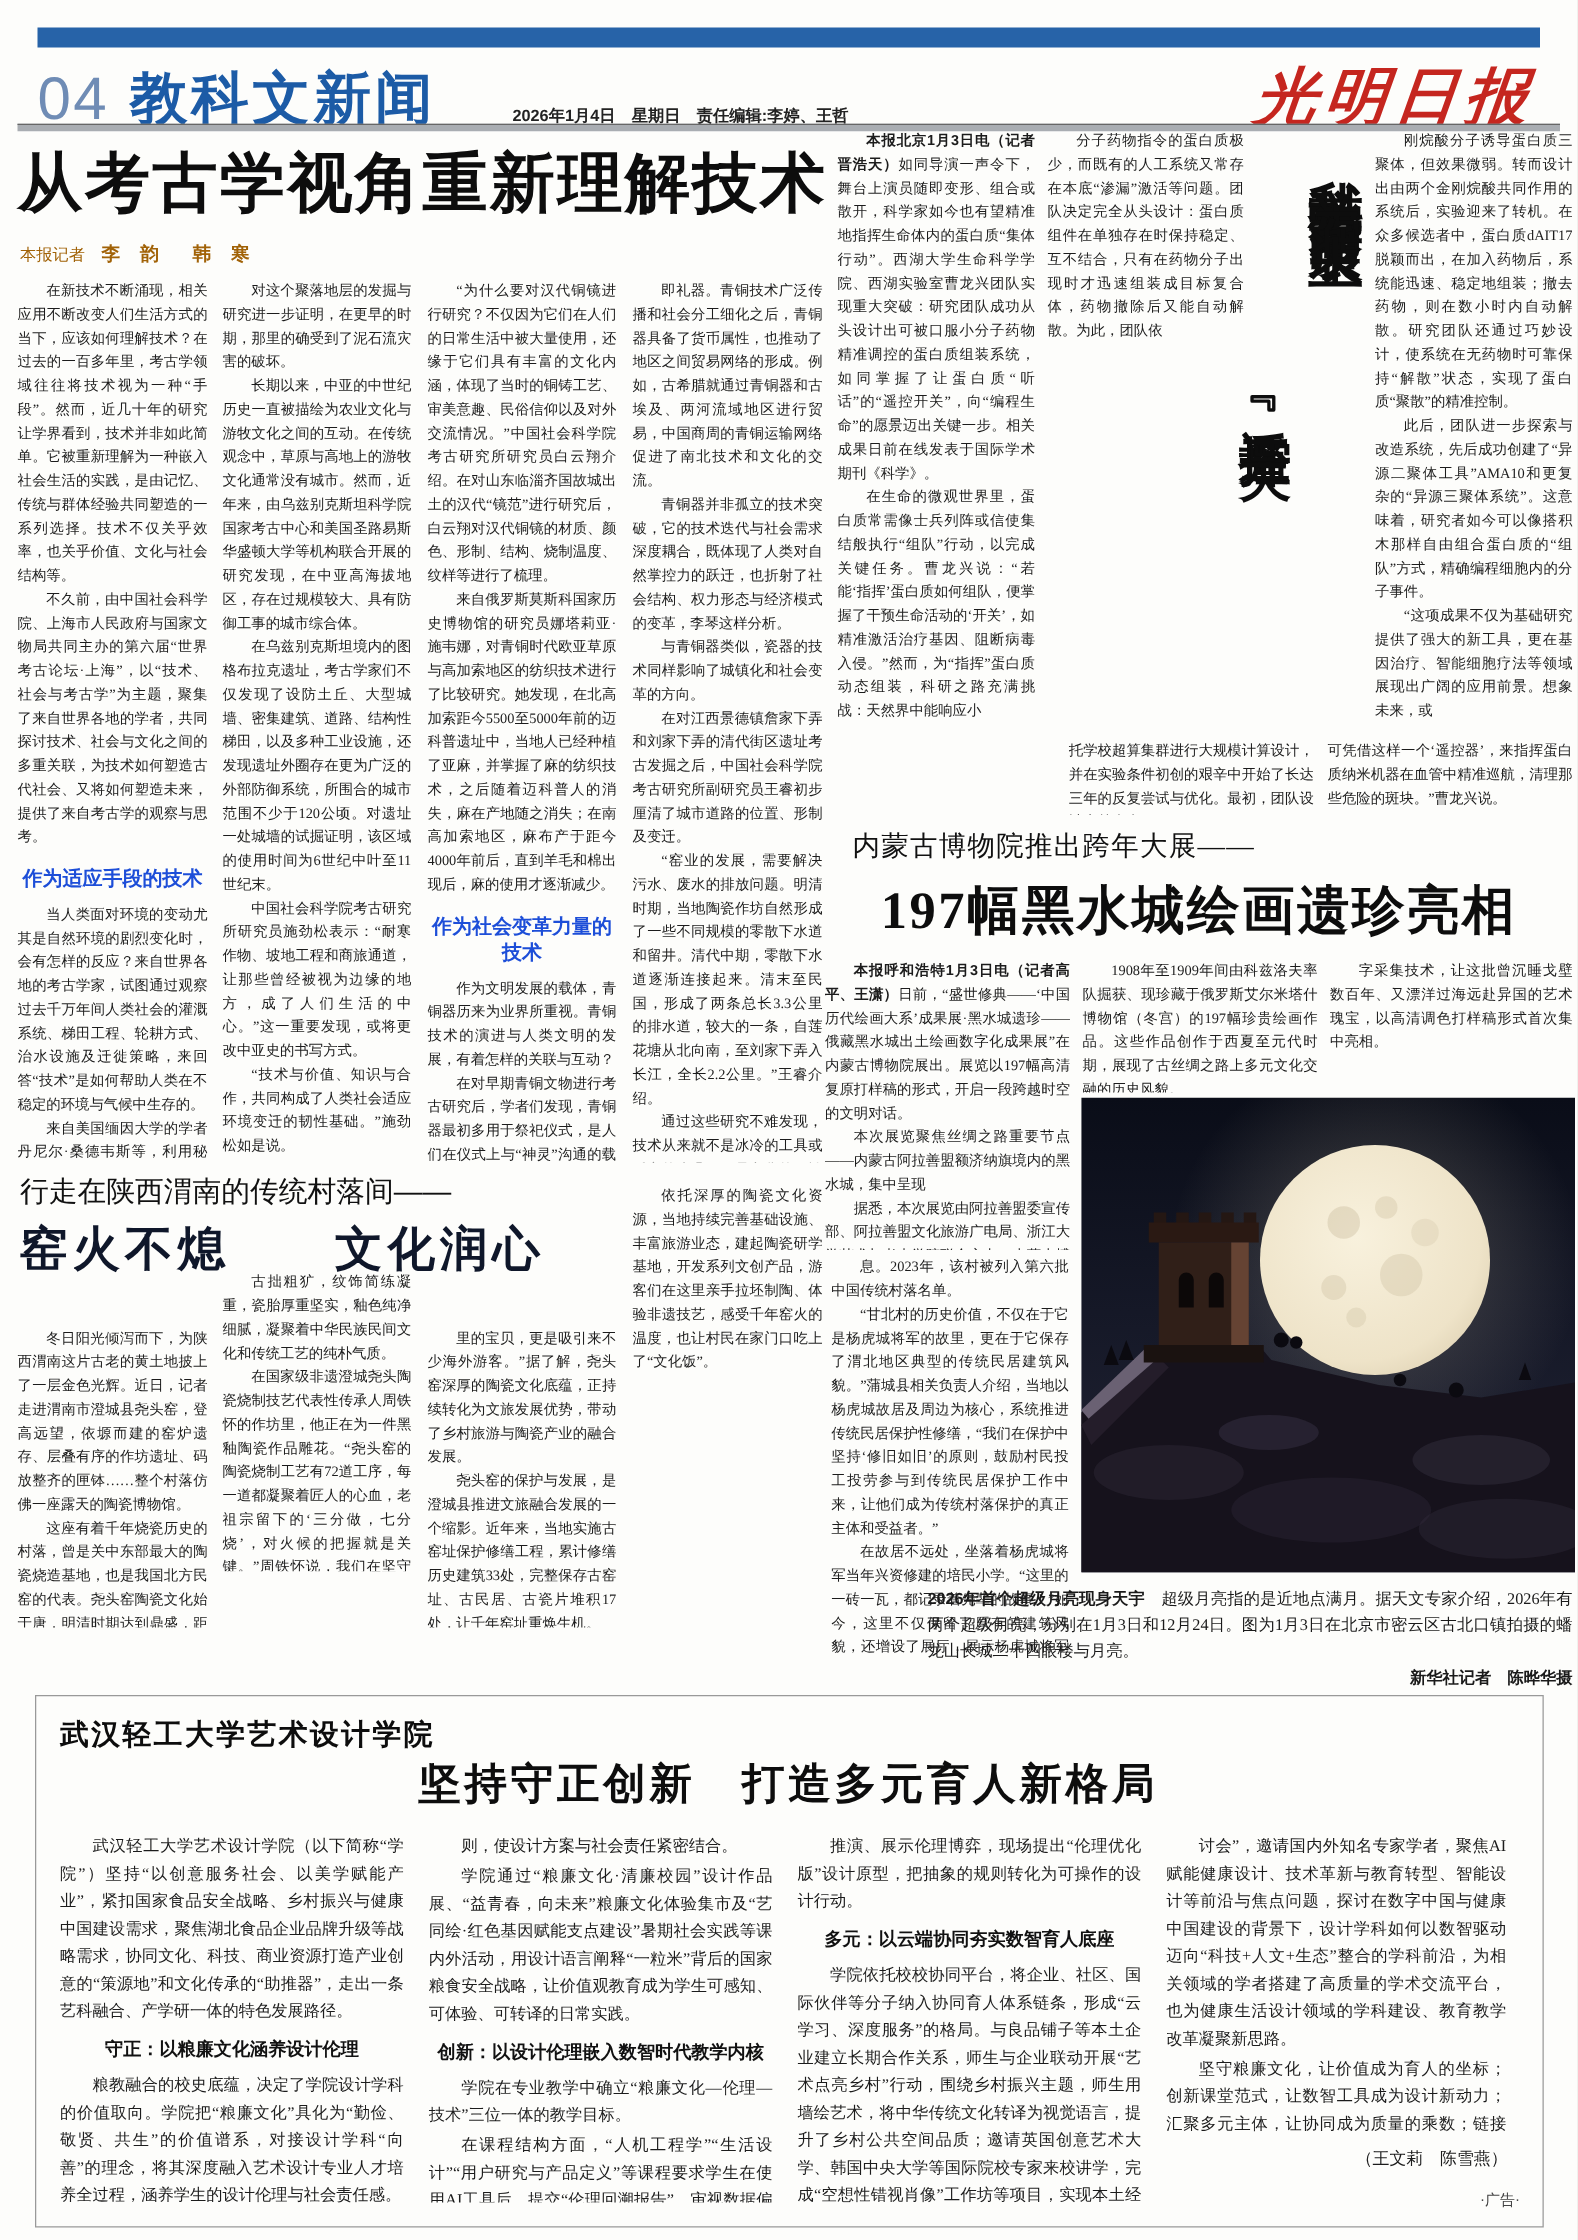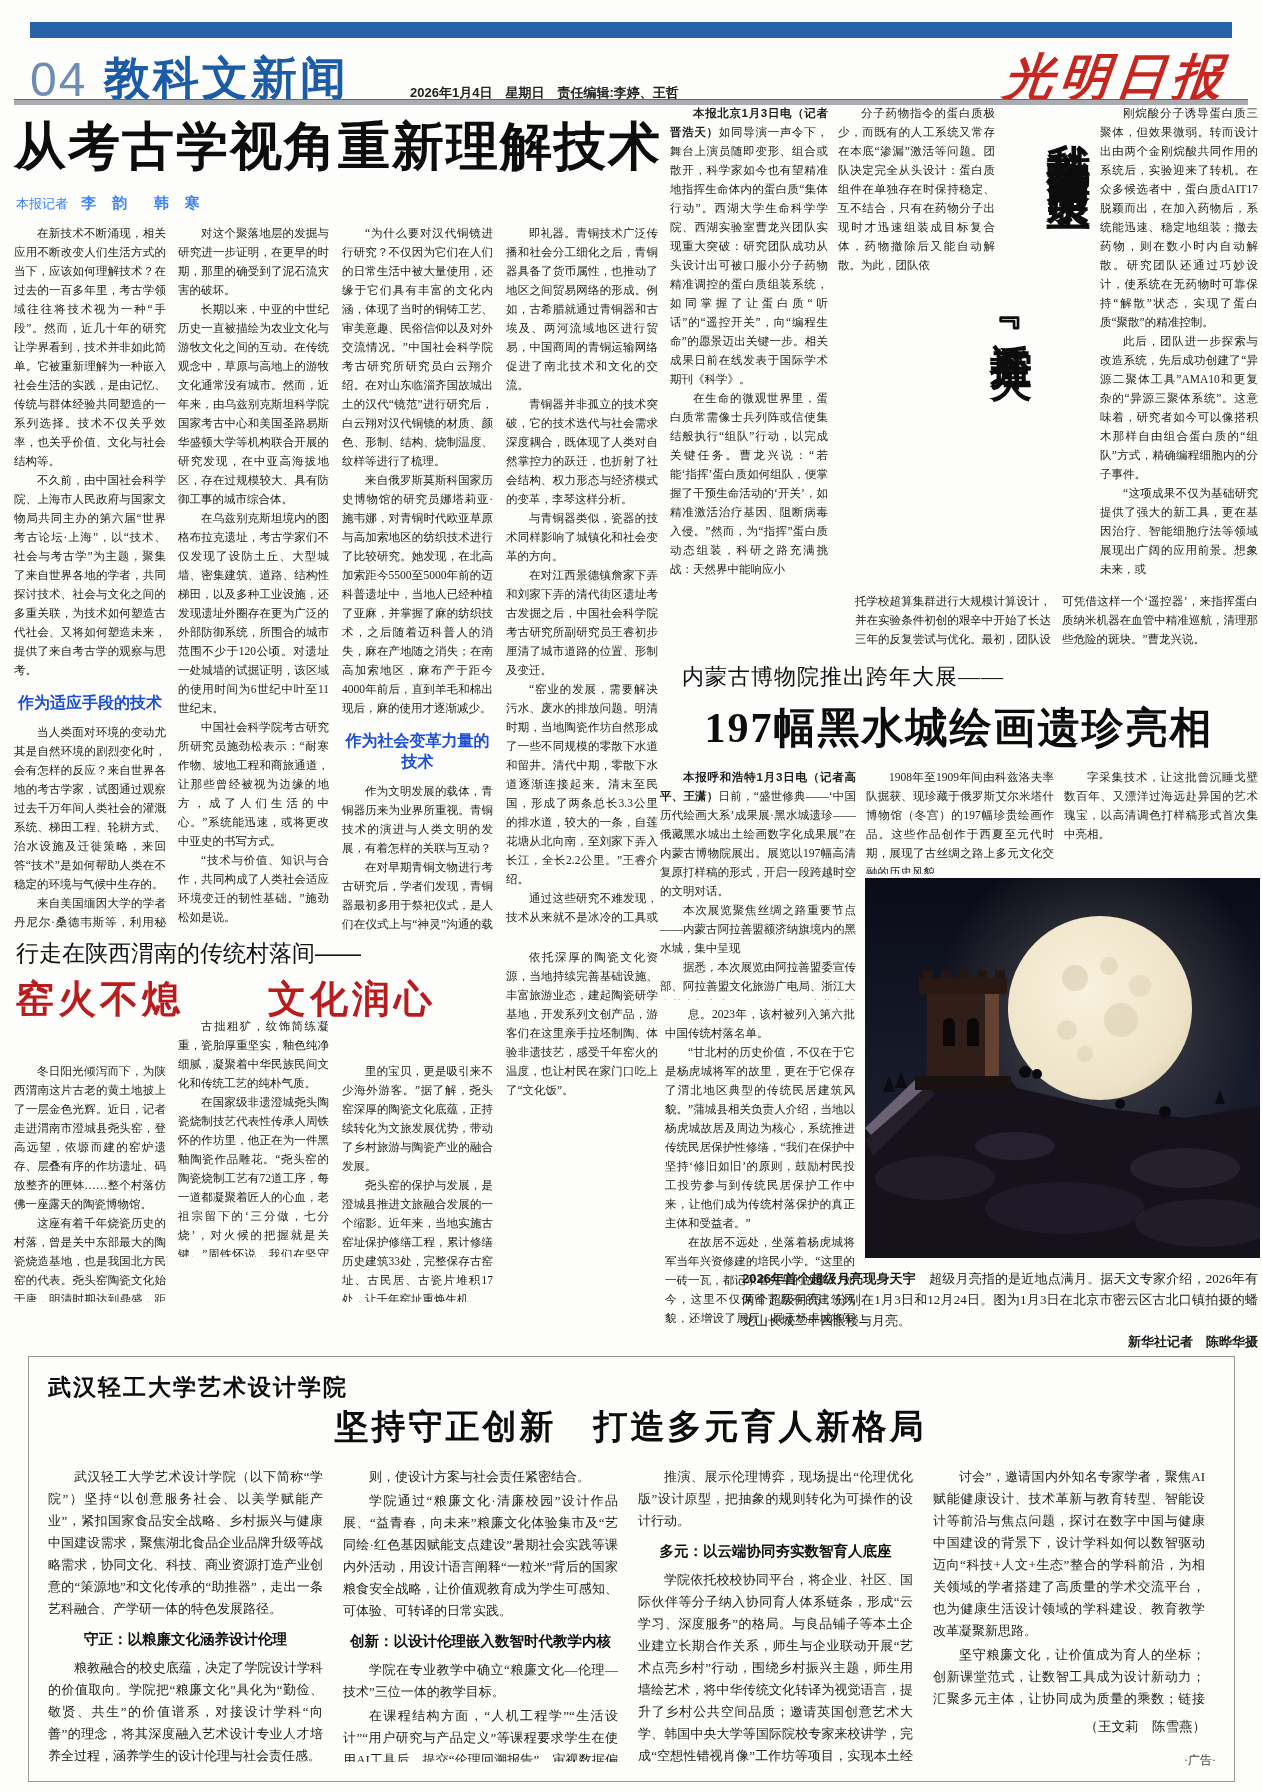--- a/index.html
+++ b/index.html
@@ -18,42 +18,42 @@
   .mastrule{position:absolute;left:14px;top:99px;width:1234px;height:5px;background:#a9adb2;border-top:1px solid #666;}
   
   .col{position:absolute;overflow:hidden;}
   .news p{margin:0;text-indent:2em;text-align:justify;font-size:11.5px;line-height:19px;color:#1c1c1c;}
   .news h3{margin:13px 0 9px;text-align:center;font-size:16px;font-weight:bold;color:#1d4ed8;
            font-family:Liberation Sans, sans-serif;}
   .lead-p b{font-family:"Liberation Sans","DejaVu Sans",sans-serif;}
   
   .main-headline{position:absolute;left:14px;top:112px;width:648px;text-align:center;
            font-size:52px;font-weight:900;letter-spacing:2px;color:#0d0d0d;}
-  .main-byline{position:absolute;left:16px;top:194px;width:640px;font-size:13px;color:#3b82f6;}
+  .main-byline{position:absolute;left:16px;top:194px;width:640px;font-size:13px;color:#a16207;}
   .main-byline b{font-size:15px;letter-spacing:6px;margin-left:10px;}
   
   .vert-headline{position:absolute;left:998px;top:108px;height:482px;width:100px;
            writing-mode:vertical-rl;font-size:44px;font-weight:900;letter-spacing:5px;color:#0d0d0d;}
   .vh-main,.vh-sub{display:block;}
   .vh-sub{padding-top:196px;font-size:42px;}
   
   .hs-kicker{position:absolute;left:682px;top:662px;font-size:22px;color:#111;letter-spacing:1px;}
   .hs-headline{position:absolute;left:660px;top:700px;width:598px;text-align:center;
            font-size:42px;font-weight:900;letter-spacing:2px;color:#0d0d0d;}
   
   .photo{position:absolute;left:865px;top:878px;width:395px;height:380px;}
   .caption{position:absolute;left:742px;top:1264px;width:516px;background:#fdfdfb;
            font-size:13px;line-height:21px;text-align:justify;color:#1a1a1a;padding-top:4px;}
   .caption b{font-family:"Liberation Sans","DejaVu Sans",sans-serif;}
   .caption .credit{display:block;text-align:right;font-weight:bold;}
   
   .kiln-kicker{position:absolute;left:16px;top:938px;font-size:23px;color:#111;
            font-family:"Liberation Sans","DejaVu Sans",sans-serif;font-weight:500;}
   .kiln-headline{position:absolute;left:16px;top:974px;width:480px;font-size:38px;font-weight:900;
-           letter-spacing:4px;color:#b91c1c;}
+           letter-spacing:4px;color:#0f172a;}
   .kiln-byline{position:absolute;left:16px;top:1030px;width:480px;font-size:13px;color:#222;}
   .kiln-byline b{font-size:15px;letter-spacing:4px;margin-right:14px;}
   
   .adbox{position:absolute;left:28px;top:1356px;width:1205px;height:424px;border:1px solid #999;background:#fdfdfb;}
   .ad-school{position:absolute;left:48px;top:1372px;font-size:23px;font-weight:900;color:#0d0d0d;
            font-family:"Liberation Sans","DejaVu Sans",sans-serif;letter-spacing:2px;}
   .ad-headline{position:absolute;left:28px;top:1404px;width:1205px;text-align:center;
            font-size:34px;font-weight:900;letter-spacing:3px;color:#0d0d0d;}
   .adcol p{margin:0 0 2px;text-indent:2em;text-align:justify;font-size:13px;line-height:22px;color:#1c1c1c;}
   .adcol h3{margin:10px 0 8px;text-align:center;font-size:14.5px;font-weight:bold;color:#111;}
@@ -81,21 +81,21 @@
       <p>在新技术不断涌现，相关应用不断改变人们生活方式的当下，应该如何理解技术？在过去的一百多年里，考古学领域往往将技术视为一种“手段”。然而，近几十年的研究让学界看到，技术并非如此简单。它被重新理解为一种嵌入社会生活的实践，是由记忆、传统与群体经验共同塑造的一系列选择。技术不仅关乎效率，也关乎价值、文化与社会结构等。</p>
       <p>不久前，由中国社会科学院、上海市人民政府与国家文物局共同主办的第六届“世界考古论坛·上海”，以“技术、社会与考古学”为主题，聚集了来自世界各地的学者，共同探讨技术、社会与文化之间的多重关联，为技术如何塑造古代社会、又将如何塑造未来，提供了来自考古学的观察与思考。</p>
       <h3>作为适应手段的技术</h3>
       <p>当人类面对环境的变动尤其是自然环境的剧烈变化时，会有怎样的反应？来自世界各地的考古学家，试图通过观察过去千万年间人类社会的灌溉系统、梯田工程、轮耕方式、治水设施及迁徙策略，来回答“技术”是如何帮助人类在不稳定的环境与气候中生存的。</p>
       <p>来自美国缅因大学的学者丹尼尔·桑德韦斯等，利用秘鲁海岸线沿线的考古记录，对约5800年以来厄尔尼诺现象出现在东部太平洋的频率，以及其对人类社会的影响进行了研究。他们发现，面对厄尔尼诺带来的自然灾害，古代秘鲁人并不是被动接受，而是积极主动寻求应对策略。例如，在距今约4500至3600年间，秘鲁北部一处新石器时代早期聚落旁，就出现了拦沙坝——它的功能是拦截厄尔尼诺带来的洪水引发的泥石流。</p>
     </div>
   <div class="col news" style="left:178px;top:224px;width:151px;height:706px">
       <p>对这个聚落地层的发掘与研究进一步证明，在更早的时期，那里的确受到了泥石流灾害的破坏。</p>
       <p>长期以来，中亚的中世纪历史一直被描绘为农业文化与游牧文化之间的互动。在传统观念中，草原与高地上的游牧文化通常没有城市。然而，近年来，由乌兹别克斯坦科学院国家考古中心和美国圣路易斯华盛顿大学等机构联合开展的研究发现，在中亚高海拔地区，存在过规模较大、具有防御工事的城市综合体。</p>
       <p>在乌兹别克斯坦境内的图格布拉克遗址，考古学家们不仅发现了设防土丘、大型城墙、密集建筑、道路、结构性梯田，以及多种工业设施，还发现遗址外圈存在更为广泛的外部防御系统，所围合的城市范围不少于120公顷。对遗址一处城墙的试掘证明，该区域的使用时间为6世纪中叶至11世纪末。</p>
-      <p>中国社会科学院考古研究所研究员施劲松表示：“耐寒作物、坡地工程和商旅通道，让那些曾经被视为边缘的地方，成了人们生活的中心。”系统能迅速，或将更改中亚史的书写方式。</p>
+      <p>中国社会科学院考古研究所研究员施劲松表示：“耐寒作物、坡地工程和商旅通道，让那些曾经被视为边缘的地方，成了人们生活的中心。”这一重要发现，或将更改中亚史的书写方式。</p>
       <p>“技术与价值、知识与合作，共同构成了人类社会适应环境变迁的韧性基础。”施劲松如是说。</p>
     </div>
   <div class="col news" style="left:342px;top:224px;width:151px;height:706px">
       <p>“为什么要对汉代铜镜进行研究？不仅因为它们在人们的日常生活中被大量使用，还缘于它们具有丰富的文化内涵，体现了当时的铜铸工艺、审美意趣、民俗信仰以及对外交流情况。”中国社会科学院考古研究所研究员白云翔介绍。在对山东临淄齐国故城出土的汉代“镜范”进行研究后，白云翔对汉代铜镜的材质、颜色、形制、结构、烧制温度、纹样等进行了梳理。</p>
       <p>来自俄罗斯莫斯科国家历史博物馆的研究员娜塔莉亚·施韦娜，对青铜时代欧亚草原与高加索地区的纺织技术进行了比较研究。她发现，在北高加索距今5500至5000年前的迈科普遗址中，当地人已经种植了亚麻，并掌握了麻的纺织技术，之后随着迈科普人的消失，麻在产地随之消失；在南高加索地区，麻布产于距今4000年前后，直到羊毛和棉出现后，麻的使用才逐渐减少。</p>
       <h3>作为社会变革力量的技术</h3>
       <p>作为文明发展的载体，青铜器历来为业界所重视。青铜技术的演进与人类文明的发展，有着怎样的关联与互动？</p>
       <p>在对早期青铜文物进行考古研究后，学者们发现，青铜器最初多用于祭祀仪式，是人们在仪式上与“神灵”沟通的载体，</p>
     </div>
   <div class="col news" style="left:506px;top:224px;width:152px;height:706px">

